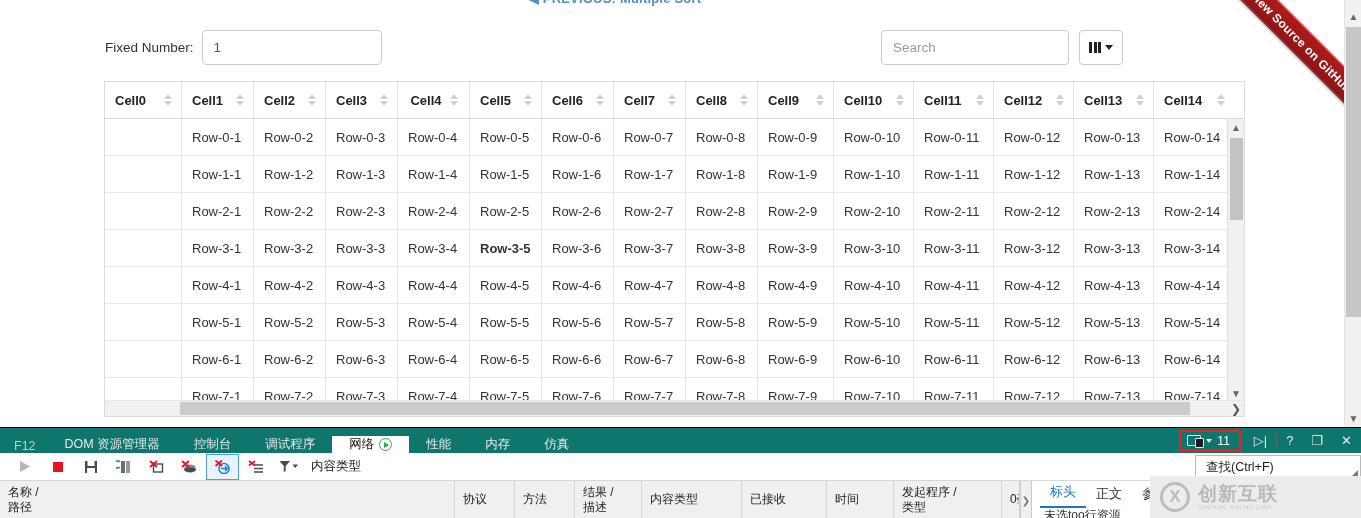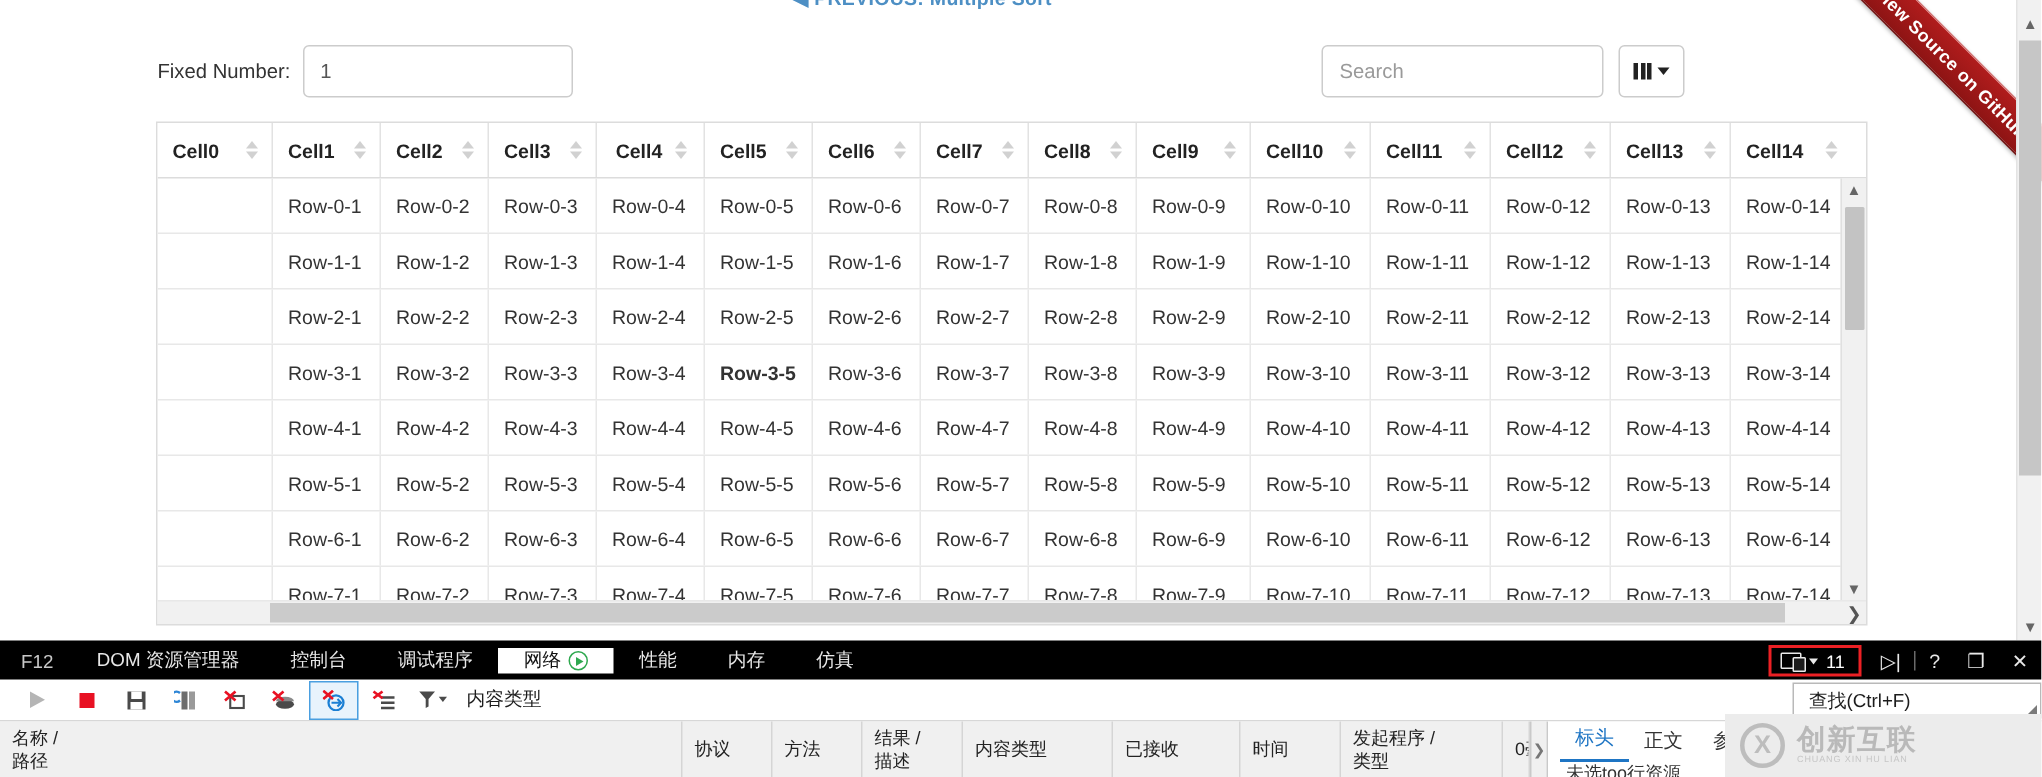--- a/index.html
+++ b/index.html
@@ -206,22 +206,22 @@
   #page-scroll .arw.bot { bottom: 0; }
 
   
   #devtools {
     position: absolute; left: 0; top: 427px;
     width: 1361px; height: 91px;
     background: #ffffff;
     border-top: 1px solid #000;
   }
   #dt-tabbar {
-    height: 25px; background: #000000;
-    display: flex; align-items: center;
+    height: 25px; background: #0f766e;
+    display: flex; align-items: flex-end;
     position: relative;
   }
   .dt-tab {
     display: flex; align-items: center; gap: 5px;
     padding: 0 17px;
     color: #e8e8e8; font-size: 12.5px;
     cursor: pointer; white-space: nowrap;
   }
   .dt-tab.key { color: #c8c8c8; padding-left: 14px; padding-right: 12px; }
   .dt-tab.active { background: #fff; color: #111; }

